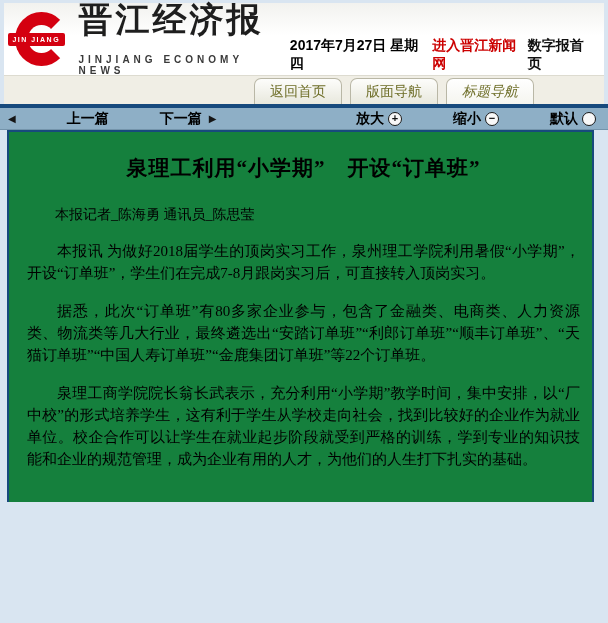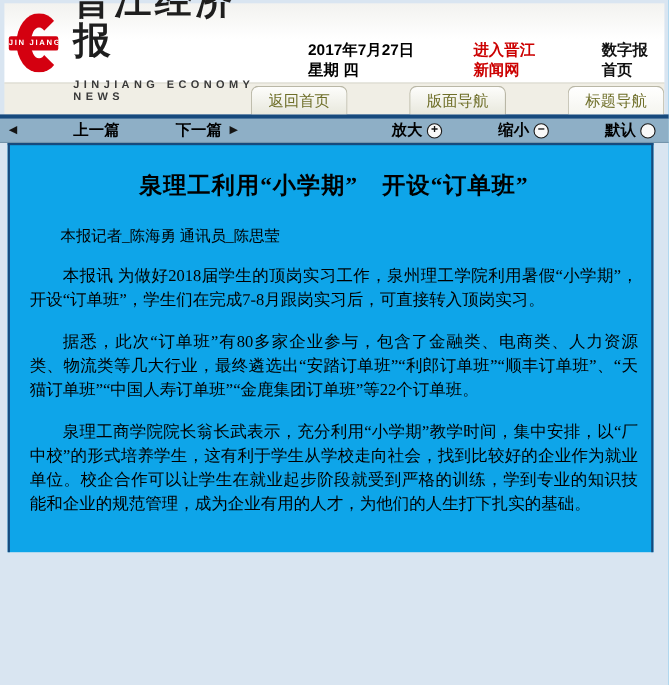--- a/index.html
+++ b/index.html
@@ -1,15 +1,15 @@
 <!DOCTYPE html>
 <html><head>
 <meta charset="utf-8">
 <style>
-  * { margin:0; padding:0; box-sizing:border-box;gap:48px; }
+  * { margin:0; padding:0; box-sizing:border-box; }
   html,body { width:608px; height:623px; overflow:hidden; }
   body {
     background:#d9e5f1;
     font-family:"Liberation Sans","DejaVu Sans",sans-serif;
     padding-top:3px;
   }
 
   
   .header {
     margin:0 4px; height:72px;
@@ -41,51 +41,52 @@
   }
   .hdr-date { font-size:14px; font-weight:bold; color:#000; }
   .hdr-link-red { font-size:14px; font-weight:bold; color:#cc0000; text-decoration:none; cursor:pointer; }
   .hdr-link-dark { font-size:14px; font-weight:bold; color:#111; text-decoration:none; cursor:pointer; }
 
   
   .tabstrip {
     margin:0 4px; height:29px; background:#f0eee5;
     border-top:1px solid #dddbd0;
     display:flex; justify-content:flex-end; align-items:flex-end;
+    padding-right:70px;
   }
   .tab {
     display:inline-block; padding:5px 15px 6px; margin-left:8px;
     border:1px solid #b9b7a6; border-bottom:none;
     border-radius:7px 7px 0 0;
     background:linear-gradient(#fdfdfb,#e8e8dd);
     color:#6e6e28; font-size:14px; cursor:pointer; line-height:1;
     white-space:nowrap;
   }
-  .tab.active { background:linear-gradient(#ffffff,#f5f5ef); }
+  .tab.active { background:linear-gradient(#ffffff,#f5f5ef);font-style:italic; }
 
   .navy-line { height:4px; background:#174a7d; }
 
   
   .toolbar {
     height:22px; background:#8eafc6; border-bottom:1px solid #7494ab;
     display:flex; justify-content:space-between; align-items:center;
     padding:0 12px 0 8px; font-size:14px; font-weight:bold; color:#000;
   }
   .tb-group { display:flex; align-items:center; gap:7px; }
   .tb-btn { cursor:pointer; display:inline-flex; align-items:center; gap:4px; white-space:nowrap;margin-left:44px; }
   .tb-arrow { font-size:10px; color:#151515; }
   .tb-circle {
     width:14px; height:14px; border:1px solid #1a1a1a; border-radius:50%;
     background:#f8f8f8; display:inline-flex; align-items:center; justify-content:center;
     font-size:11px; font-weight:bold; line-height:1; color:#111;
   }
 
   
   .content {
-    margin:0 14px 0 7px; height:372px; background:#0ea5e9;
+    margin:0 14px 0 7px; height:372px; background:#15803d;
     border:2px solid #174a7d; border-bottom:none;
     padding:0 12px 0 18px; overflow:hidden;
     font-family:"Liberation Serif","DejaVu Serif",serif;
   }
   .article-title {
     margin-top:22px; text-align:center;
     font-size:21px; font-weight:bold; color:#000; letter-spacing:1px;
   }
   .byline {
     margin-top:24px; font-size:14px; color:#000; text-indent:2em;

